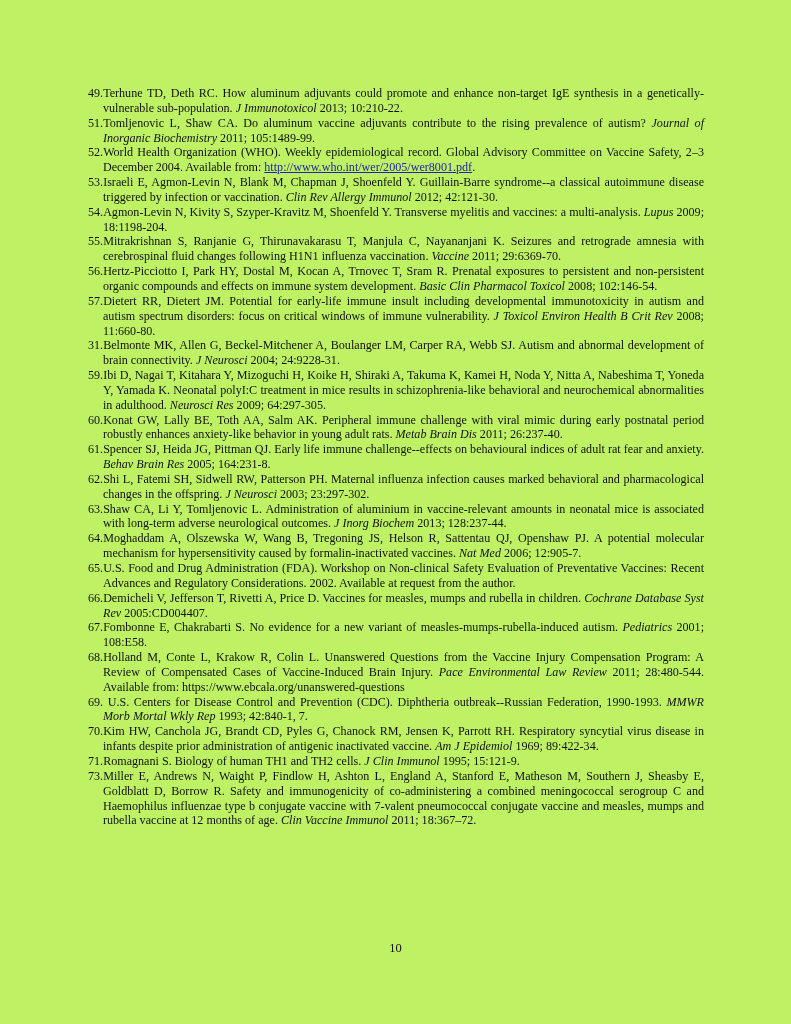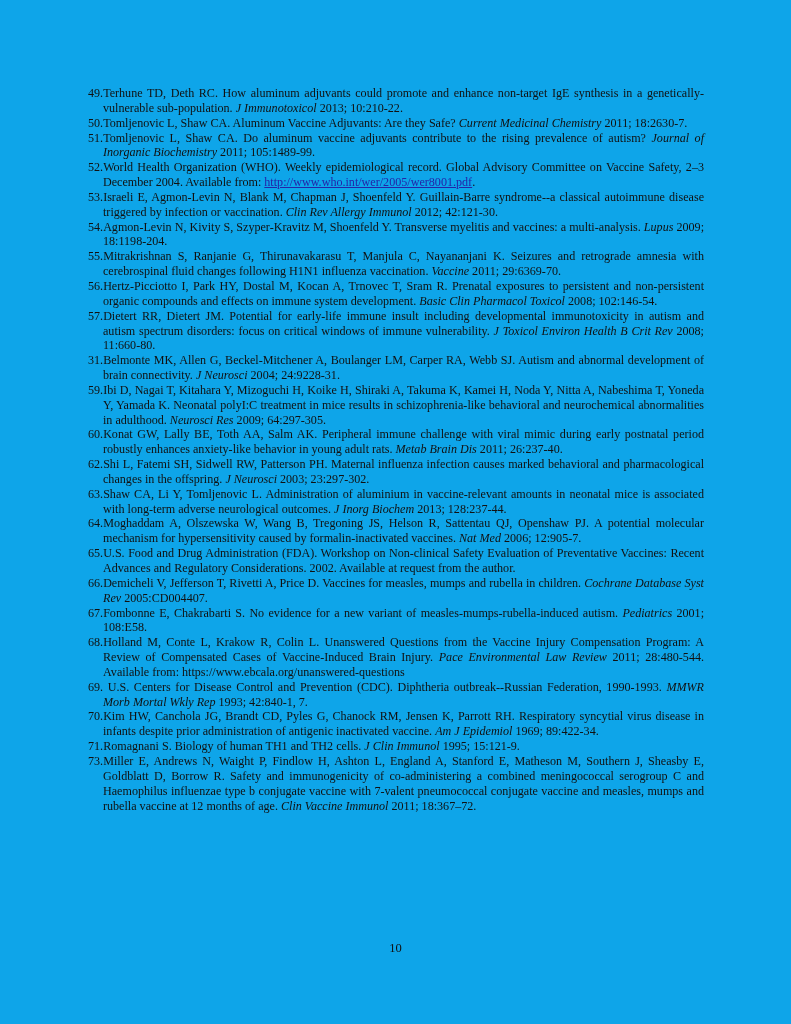--- a/index.html
+++ b/index.html
@@ -4,21 +4,21 @@
 <style>
   html, body {
     margin: 0;
     padding: 0;
     background: #ffffff;
   }
   .page {
     position: relative;
     width: 791px;
     height: 1024px;
-    background: #0ea5e9;
+    background: #bef264;
     font-family: "Liberation Serif", serif;
     color: #111111;
     overflow: hidden;
   }
   .refs {
     position: absolute;
     left: 88px;
     top: 86px;
     width: 616px;
     font-size: 12.1px;
@@ -46,31 +46,31 @@
     font-size: 12.5px;
     color: #111111;
   }
 </style>
 </head>
 <body>
 
 <div class="page">
   <div class="refs" id="reference-list">
       <p class="ref"><span>49.</span><span class="">Terhune TD, Deth RC. How aluminum adjuvants could promote and enhance non-target IgE synthesis in a genetically-vulnerable sub-population. </span><span class="it">J Immunotoxicol</span><span class=""> 2013; 10:210-22.</span></p>
-      <p class="ref"><span>50.</span><span class="">Tomljenovic L, Shaw CA. Aluminum Vaccine Adjuvants: Are they Safe? </span><span class="it">Current Medicinal Chemistry</span><span class=""> 2011; 18:2630-7.</span></p>
       <p class="ref"><span>51.</span><span class="">Tomljenovic L, Shaw CA. Do aluminum vaccine adjuvants contribute to the rising prevalence of autism? </span><span class="it">Journal of Inorganic Biochemistry</span><span class=""> 2011; 105:1489-99.</span></p>
       <p class="ref"><span>52.</span><span class="">World Health Organization (WHO). Weekly epidemiological record. Global Advisory Committee on Vaccine Safety, 2–3 December 2004. Available from: </span><a class="ref-link" href="#">http://www.who.int/wer/2005/wer8001.pdf</a><span class="">.</span></p>
       <p class="ref"><span>53.</span><span class="">Israeli E, Agmon-Levin N, Blank M, Chapman J, Shoenfeld Y. Guillain-Barre syndrome--a classical autoimmune disease triggered by infection or vaccination. </span><span class="it">Clin Rev Allergy Immunol</span><span class=""> 2012; 42:121-30.</span></p>
       <p class="ref"><span>54.</span><span class="">Agmon-Levin N, Kivity S, Szyper-Kravitz M, Shoenfeld Y. Transverse myelitis and vaccines: a multi-analysis. </span><span class="it">Lupus</span><span class=""> 2009; 18:1198-204.</span></p>
       <p class="ref"><span>55.</span><span class="">Mitrakrishnan S, Ranjanie G, Thirunavakarasu T, Manjula C, Nayananjani K. Seizures and retrograde amnesia with cerebrospinal fluid changes following H1N1 influenza vaccination. </span><span class="it">Vaccine</span><span class=""> 2011; 29:6369-70.</span></p>
       <p class="ref"><span>56.</span><span class="">Hertz-Picciotto I, Park HY, Dostal M, Kocan A, Trnovec T, Sram R. Prenatal exposures to persistent and non-persistent organic compounds and effects on immune system development. </span><span class="it">Basic Clin Pharmacol Toxicol</span><span class=""> 2008; 102:146-54.</span></p>
       <p class="ref"><span>57.</span><span class="">Dietert RR, Dietert JM. Potential for early-life immune insult including developmental immunotoxicity in autism and autism spectrum disorders: focus on critical windows of immune vulnerability. </span><span class="it">J Toxicol Environ Health B Crit Rev</span><span class=""> 2008; 11:660-80.</span></p>
       <p class="ref"><span>31.</span><span class="">Belmonte MK, Allen G, Beckel-Mitchener A, Boulanger LM, Carper RA, Webb SJ. Autism and abnormal development of brain connectivity. </span><span class="it">J Neurosci</span><span class=""> 2004; 24:9228-31.</span></p>
       <p class="ref"><span>59.</span><span class="">Ibi D, Nagai T, Kitahara Y, Mizoguchi H, Koike H, Shiraki A, Takuma K, Kamei H, Noda Y, Nitta A, Nabeshima T, Yoneda Y, Yamada K. Neonatal polyI:C treatment in mice results in schizophrenia-like behavioral and neurochemical abnormalities in adulthood. </span><span class="it">Neurosci Res</span><span class=""> 2009; 64:297-305.</span></p>
       <p class="ref"><span>60.</span><span class="">Konat GW, Lally BE, Toth AA, Salm AK. Peripheral immune challenge with viral mimic during early postnatal period robustly enhances anxiety-like behavior in young adult rats. </span><span class="it">Metab Brain Dis</span><span class=""> 2011; 26:237-40.</span></p>
+      <p class="ref"><span>61.</span><span class="">Spencer SJ, Heida JG, Pittman QJ. Early life immune challenge--effects on behavioural indices of adult rat fear and anxiety. </span><span class="it">Behav Brain Res</span><span class=""> 2005; 164:231-8.</span></p>
       <p class="ref"><span>62.</span><span class="">Shi L, Fatemi SH, Sidwell RW, Patterson PH. Maternal influenza infection causes marked behavioral and pharmacological changes in the offspring. </span><span class="it">J Neurosci</span><span class=""> 2003; 23:297-302.</span></p>
       <p class="ref"><span>63.</span><span class="">Shaw CA, Li Y, Tomljenovic L. Administration of aluminium in vaccine-relevant amounts in neonatal mice is associated with long-term adverse neurological outcomes. </span><span class="it">J Inorg Biochem</span><span class=""> 2013; 128:237-44.</span></p>
       <p class="ref"><span>64.</span><span class="">Moghaddam A, Olszewska W, Wang B, Tregoning JS, Helson R, Sattentau QJ, Openshaw PJ. A potential molecular mechanism for hypersensitivity caused by formalin-inactivated vaccines. </span><span class="it">Nat Med</span><span class=""> 2006; 12:905-7.</span></p>
       <p class="ref"><span>65.</span><span class="">U.S. Food and Drug Administration (FDA). Workshop on Non-clinical Safety Evaluation of Preventative Vaccines: Recent Advances and Regulatory Considerations.  2002. Available at request from the author.</span></p>
       <p class="ref"><span>66.</span><span class="">Demicheli V, Jefferson T, Rivetti A, Price D. Vaccines for measles, mumps and rubella in children. </span><span class="it">Cochrane Database Syst Rev</span><span class=""> 2005:CD004407.</span></p>
       <p class="ref"><span>67.</span><span class="">Fombonne E, Chakrabarti S. No evidence for a new variant of measles-mumps-rubella-induced autism. </span><span class="it">Pediatrics</span><span class=""> 2001; 108:E58.</span></p>
       <p class="ref"><span>68.</span><span class="">Holland M, Conte L, Krakow R, Colin L. Unanswered Questions from the Vaccine Injury Compensation Program: A Review of Compensated Cases of Vaccine-Induced Brain Injury. </span><span class="it">Pace Environmental Law Review</span><span class=""> 2011; 28:480-544. Available from: https://www.ebcala.org/unanswered-questions</span></p>
       <p class="ref"><span>69.</span><span class=""> U.S. Centers for Disease Control and Prevention (CDC). Diphtheria outbreak--Russian Federation, 1990-1993. </span><span class="it">MMWR Morb Mortal Wkly Rep</span><span class=""> 1993; 42:840-1, 7.</span></p>
       <p class="ref"><span>70.</span><span class="">Kim HW, Canchola JG, Brandt CD, Pyles G, Chanock RM, Jensen K, Parrott RH. Respiratory syncytial virus disease in infants despite prior administration of antigenic inactivated vaccine. </span><span class="it">Am J Epidemiol</span><span class=""> 1969; 89:422-34.</span></p>
       <p class="ref"><span>71.</span><span class="">Romagnani S. Biology of human TH1 and TH2 cells. </span><span class="it">J Clin Immunol</span><span class=""> 1995; 15:121-9.</span></p>

